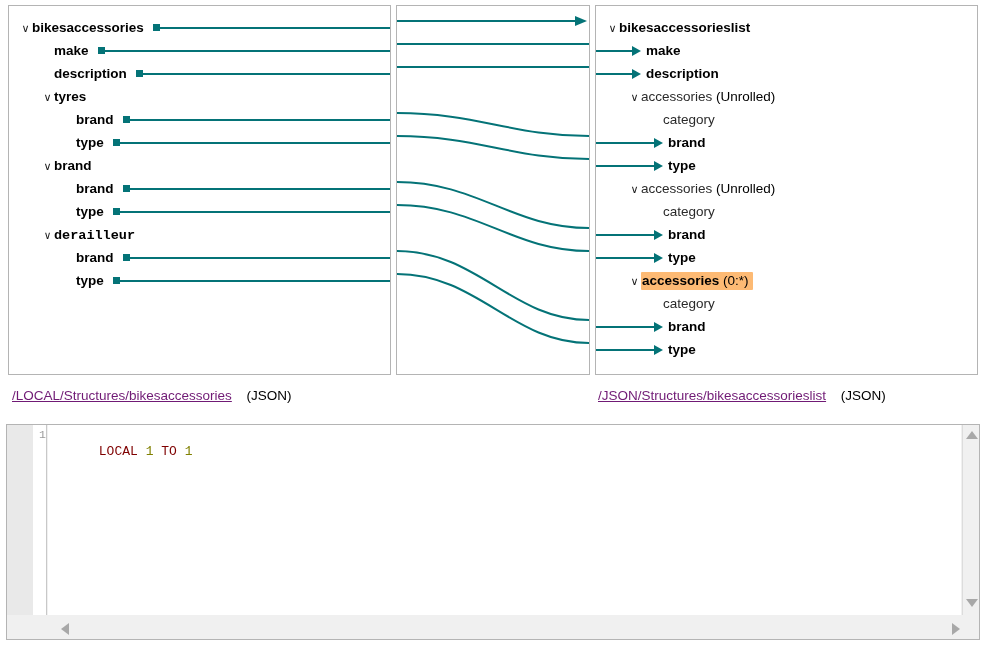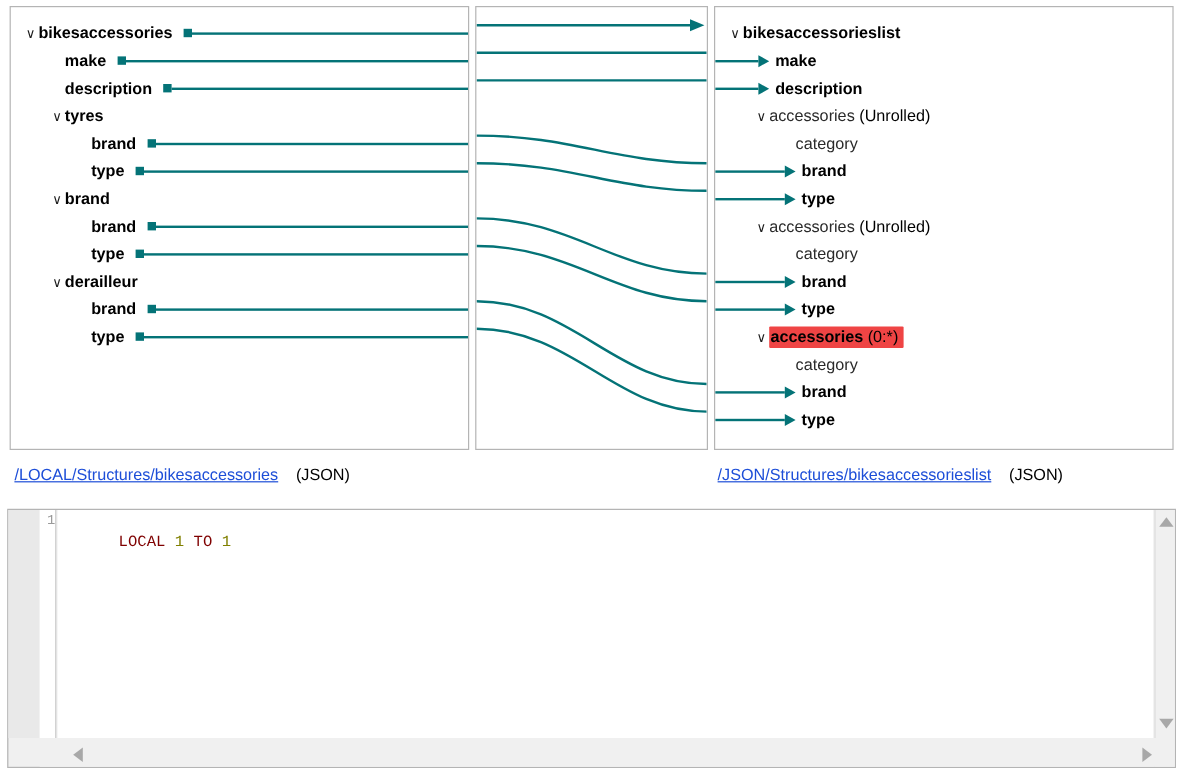--- a/index.html
+++ b/index.html
@@ -46,21 +46,21 @@
     text-align: center;
     font-size: 11px;
     color: #1a1a1a;
     vertical-align: baseline;
   }
   .tree-row .chev-spacer { display: inline-block; width: 13px; }
   .lbl { font-weight: bold; }
   .lbl-plain { font-weight: normal; color: #2a2a2a; }
   .lbl-suffix { font-weight: normal; color: #000000; }
   .sel {
-    background: #ef4444;
+    background: #fdba74;
     padding: 1px 4px 2px 1px;
     border-radius: 1px;
   }
 
   
   #panel-left .tree-row { text-align: left; }
   #panel-left .row-inner { display: inline-block; }
 
   .stub {
     position: absolute;
@@ -96,21 +96,21 @@
   }
 
   
   .struct-link-bar {
     position: absolute;
     height: 20px;
     font-size: 13.5px;
     white-space: nowrap;
   }
   .struct-link {
-    color: #1d4ed8;
+    color: #701a75;
     text-decoration: underline;
     cursor: pointer;
   }
   .struct-kind {
     color: #000000;
     margin-left: 11px;
   }
 
   
   #editor {
@@ -222,21 +222,21 @@
     <div id="left-rows">
         <div class="tree-row" style="top: 10px;"><span class="row-inner" style="margin-left: 10px;"><span class="chev">∨</span><span class="lbl">bikesaccessories</span></span><div class="stub" style="left: 144px;"></div><div class="lead" style="left: 151px; width: 230px;"></div></div>
         <div class="tree-row" style="top: 33px;"><span class="row-inner" style="margin-left: 32px;"><span class="chev-spacer"></span><span class="lbl">make</span></span><div class="stub" style="left: 89px;"></div><div class="lead" style="left: 96px; width: 285px;"></div></div>
         <div class="tree-row" style="top: 56px;"><span class="row-inner" style="margin-left: 32px;"><span class="chev-spacer"></span><span class="lbl">description</span></span><div class="stub" style="left: 127px;"></div><div class="lead" style="left: 134px; width: 247px;"></div></div>
         <div class="tree-row" style="top: 79px;"><span class="row-inner" style="margin-left: 32px;"><span class="chev">∨</span><span class="lbl">tyres</span></span></div>
         <div class="tree-row" style="top: 102px;"><span class="row-inner" style="margin-left: 54px;"><span class="chev-spacer"></span><span class="lbl">brand</span></span><div class="stub" style="left: 114px;"></div><div class="lead" style="left: 121px; width: 260px;"></div></div>
         <div class="tree-row" style="top: 125px;"><span class="row-inner" style="margin-left: 54px;"><span class="chev-spacer"></span><span class="lbl">type</span></span><div class="stub" style="left: 104px;"></div><div class="lead" style="left: 111px; width: 270px;"></div></div>
         <div class="tree-row" style="top: 148px;"><span class="row-inner" style="margin-left: 32px;"><span class="chev">∨</span><span class="lbl">brand</span></span></div>
         <div class="tree-row" style="top: 171px;"><span class="row-inner" style="margin-left: 54px;"><span class="chev-spacer"></span><span class="lbl">brand</span></span><div class="stub" style="left: 114px;"></div><div class="lead" style="left: 121px; width: 260px;"></div></div>
         <div class="tree-row" style="top: 194px;"><span class="row-inner" style="margin-left: 54px;"><span class="chev-spacer"></span><span class="lbl">type</span></span><div class="stub" style="left: 104px;"></div><div class="lead" style="left: 111px; width: 270px;"></div></div>
-        <div class="tree-row" style="top: 217px;"><span class="row-inner" style="margin-left: 32px;"><span class="chev">∨</span><span class="lbl">derailleur</span></span></div>
+        <div class="tree-row" style="top: 217px;"><span class="row-inner" style="margin-left: 32px; font-family: Liberation Mono, monospace;"><span class="chev">∨</span><span class="lbl">derailleur</span></span></div>
         <div class="tree-row" style="top: 240px;"><span class="row-inner" style="margin-left: 54px;"><span class="chev-spacer"></span><span class="lbl">brand</span></span><div class="stub" style="left: 114px;"></div><div class="lead" style="left: 121px; width: 260px;"></div></div>
         <div class="tree-row" style="top: 263px;"><span class="row-inner" style="margin-left: 54px;"><span class="chev-spacer"></span><span class="lbl">type</span></span><div class="stub" style="left: 104px;"></div><div class="lead" style="left: 111px; width: 270px;"></div></div>
       </div>
   </div>
 
   <div class="panel" id="panel-middle">
     <svg id="connector-svg" width="192" height="368" viewBox="0 0 192 368">
         <path d="M 0 15 L 178 15" fill="none" stroke="#047377" stroke-width="2"></path>
         <polygon points="178,10 190,15 178,20" fill="#047377"></polygon>
         <path d="M 0 38 L 192 38" fill="none" stroke="#047377" stroke-width="2"></path>

